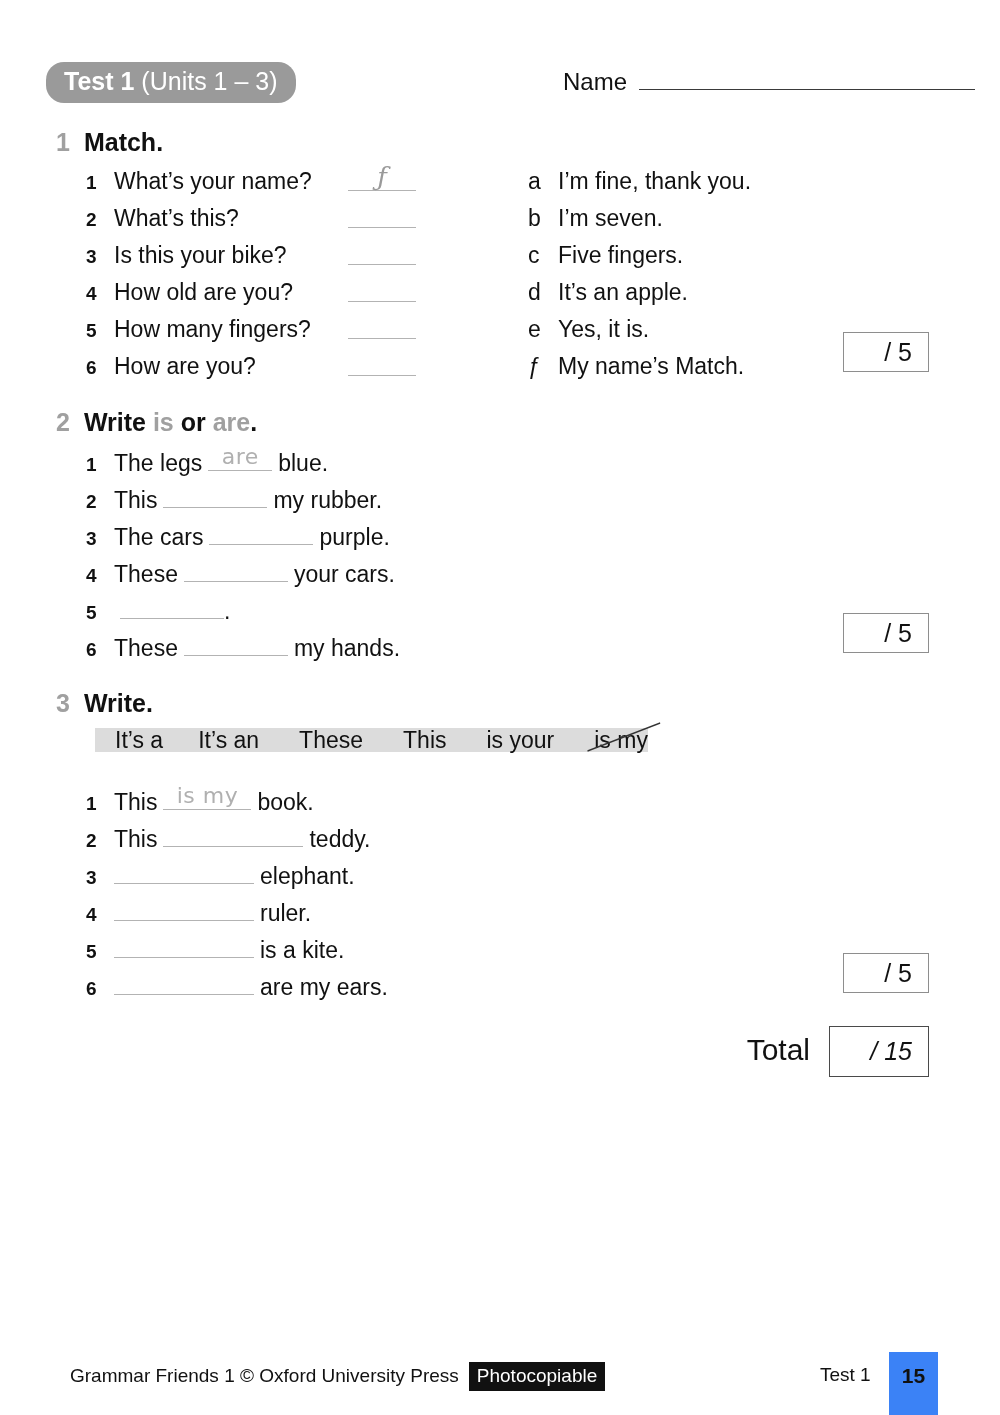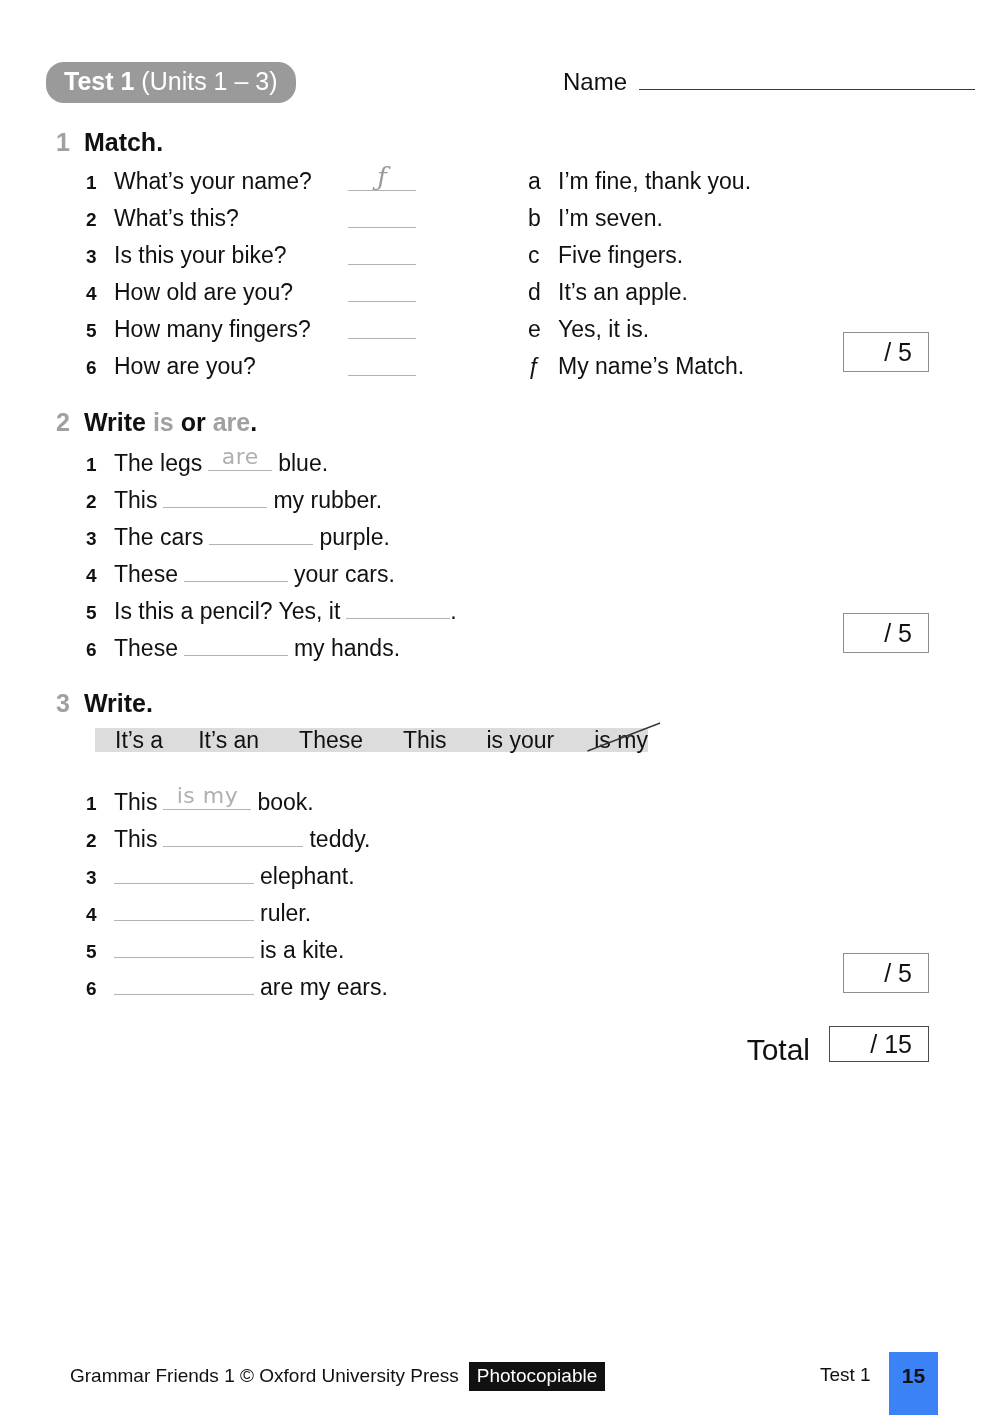--- a/index.html
+++ b/index.html
@@ -357,21 +357,20 @@
     <span class="item-num">4</span>
     <span class="txt">These</span>
     <span class="blank" style="width:104px;">
         <span class="fill"></span>
       </span>
     <span class="txt">your cars.</span>
   </div>
 
   <div class="item" style="left:86px; top:596px;">
     <span class="item-num">5</span>
-    <span class="txt">Is this a pencil? Yes, it</span>
     <span class="blank" style="width:104px;">
         <span class="fill"></span>
       </span>
     <span class="txt" style="margin-left:-6px;">.</span>
   </div>
 
   <div class="item" style="left:86px; top:633px;">
     <span class="item-num">6</span>
     <span class="txt">These</span>
     <span class="blank" style="width:104px;">
@@ -449,21 +448,21 @@
     <span class="blank" style="width:140px; margin-left:0;">
         <span class="fill"></span>
       </span>
     <span class="txt">are my ears.</span>
   </div>
 
   <div class="score-box" style="left:843px; top:953px; width:86px; height:40px;">/ 5</div>
 </div>
 
 <div class="total-label" style="left:680px; top:1033px; width:130px;">Total</div>
-<div class="score-box score-total" style="left:829px; top:1026px; width:100px; height:36px;">/ 15</div>
+<div class="score-box score-total" style="left:829px; top:1026px; width:100px; height:51px;font-style:italic;">/ 15</div>
 
 <div class="footer">
   <div class="footer-left">
     <span>Grammar Friends 1 © Oxford University Press</span>
     <span class="photocopiable">Photocopiable</span>
   </div>
   <div class="footer-test">Test 1</div>
   <div class="page-block">
     <span class="page-num">15</span>
   </div>

